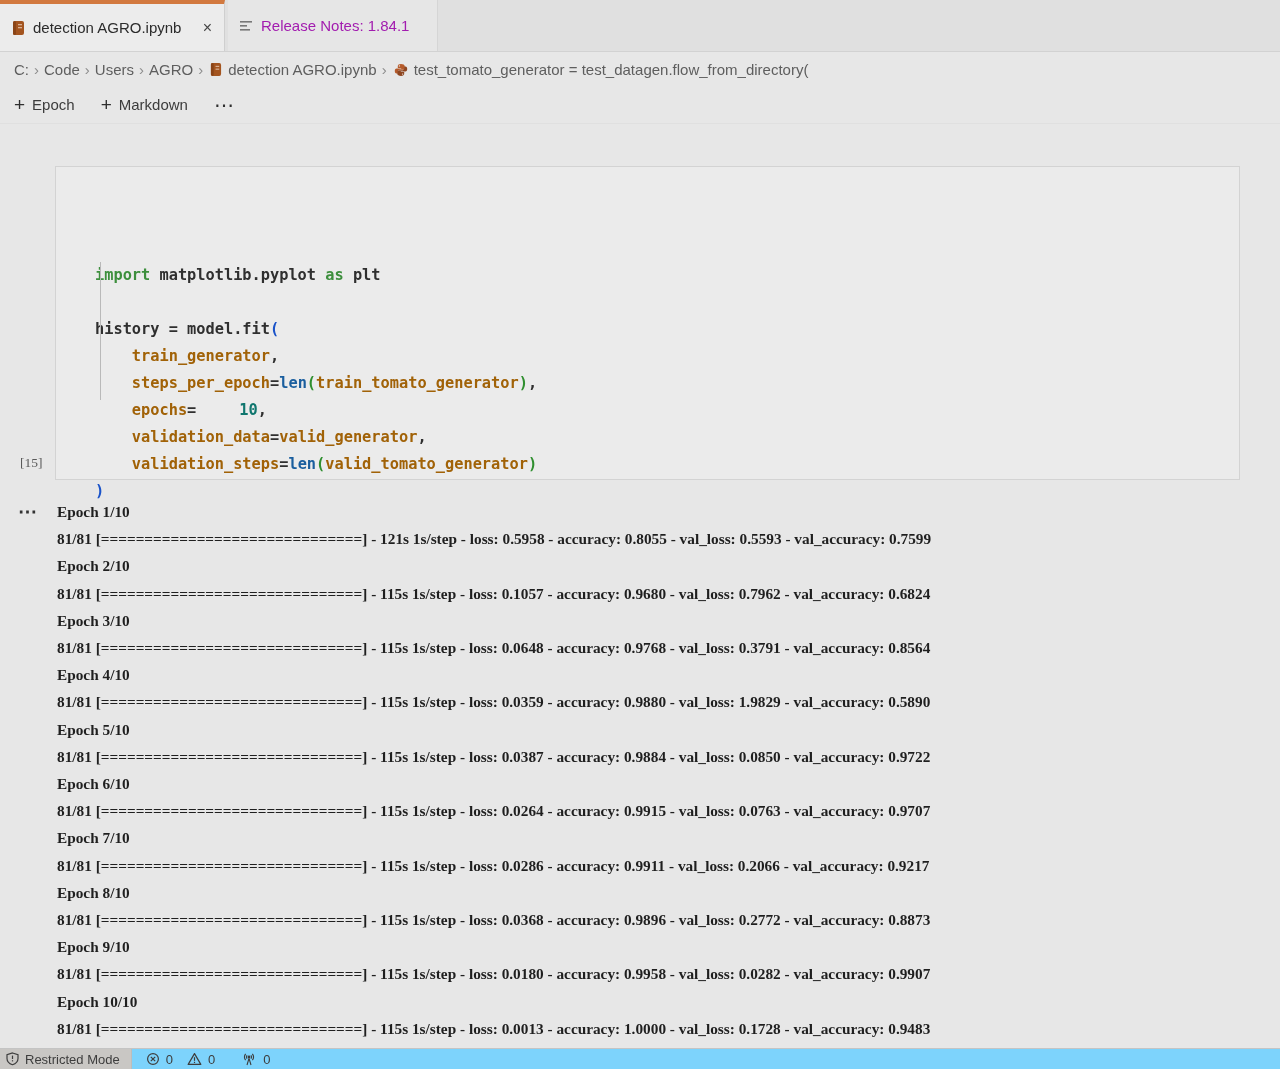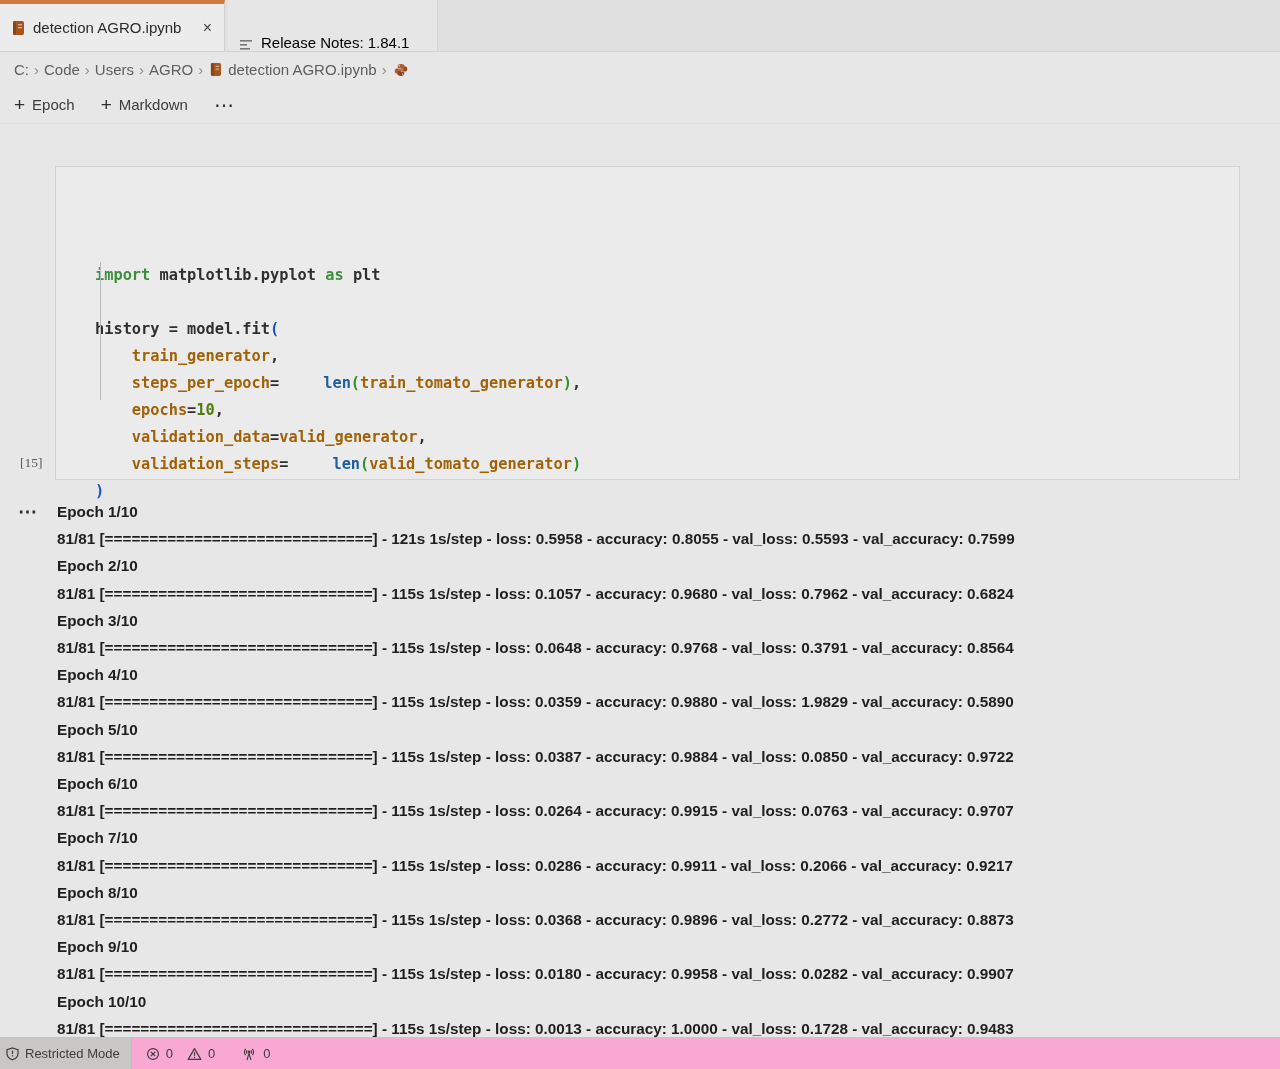--- a/index.html
+++ b/index.html
@@ -10,21 +10,21 @@
     font-family:"Liberation Sans", sans-serif;
     -webkit-font-smoothing:antialiased;
   }
 
   
   .tabbar { position:absolute; top:0; left:0; right:0; height:52px;
     background:#e0e0e0; border-bottom:1px solid #d2d2d2; display:flex; }
   .tab { display:flex; align-items:center; gap:8px; padding:0 12px; font-size:15px; cursor:default; }
   .tab.active { width:225px; background:#ececec; border-top:4px solid #d2793f;
     border-right:1px solid #cfcfcf; color:#2b2b2b; }
-  .tab.inactive { width:210px; background:#e6e6e6; color:#000000; border-right:1px solid #d5d5d5; margin-left:3px;align-items:flex-end; }
+  .tab.inactive { width:210px; background:#e6e6e6; color:#a21caf; border-right:1px solid #d5d5d5; margin-left:3px; }
   .tab .close { margin-left:auto; font-size:16px; color:#454545; line-height:1; }
 
   
   .breadcrumbs { position:absolute; top:53px; left:0; right:0; height:33px;
     display:flex; align-items:center; padding-left:14px; font-size:15px; color:#5e5e5e; }
   .breadcrumbs .sep { color:#8d8d8d; margin:0 5px; font-size:15px; }
   .breadcrumbs .crumb { white-space:nowrap; }
   .breadcrumbs .ico { margin:0 6px 0 2px; display:inline-flex; }
 
   
@@ -38,38 +38,38 @@
   
   .cell { position:absolute; top:166px; left:55px; width:1185px; height:314px;
     background:#ebebeb; border:1px solid #d3d3d3; }
   .code { position:relative; padding:14px 0 0 39px;
     font-family:"DejaVu Sans Mono","Liberation Mono",monospace;
     font-size:15.3px; font-weight:700; line-height:27px; white-space:pre; }
   .indent-guide { position:absolute; left:44px; top:95px; height:138px; width:1px; background:#b9b9b9; }
   .tok-kw  { color:#3d8f3d; }
   .tok-pl  { color:#2f2f2f; }
   .tok-arg { color:#a16207; }
-  .tok-fn  { color:#1a5e9e;margin-left:44px; }
-  .tok-num { color:#4d7c0f; }
+  .tok-fn  { color:#1a5e9e; }
+  .tok-num { color:#0f766e;margin-left:43px; }
   .tok-b1  { color:#1a53c9; }
   .tok-b2  { color:#2f8f2f; }
 
   .exec-count { position:absolute; top:455px; left:20px; color:#5a5a5a;
     font-family:Liberation Serif, serif; font-size:13.5px; }
 
   
   .out-more { position:absolute; top:498px; left:18px; font-size:19px; font-weight:700;
     color:#333; letter-spacing:1px; line-height:27px; }
   .output { position:absolute; top:498px; left:57px; right:0;
-    font-family:Liberation Sans, sans-serif;
+    font-family:Liberation Serif, serif;
     font-size:15.3px; font-weight:700; line-height:27.2px; color:#1f1f1f; white-space:pre; }
 
   
-  .statusbar { position:absolute; left:0; right:0; bottom:0; height:32px;
-    background:#f9a8d4; border-top:1px solid #c4c4c4;
+  .statusbar { position:absolute; left:0; right:0; bottom:0; height:21px;
+    background:#7dd3fc; border-top:1px solid #c4c4c4;
     display:flex; align-items:center; font-size:13px; color:#3d3d3d; }
   .sb-restricted { height:100%; background:#c9c7c4; display:flex; align-items:center;
     padding:0 11px 0 6px; gap:6px; border-right:1px solid #bdbdbb; }
   .sb-group { display:flex; align-items:center; gap:4px; margin-left:14px; }
   .sb-group .num { margin-left:2px; }
   .sb-ports { margin-left:26px; }
   svg { display:block; }
 </style>
 </head>
 <body>
@@ -119,20 +119,21 @@
   <span class="crumb">detection AGRO.ipynb</span>
   <span class="sep">›</span>
   <span class="ico">
     <svg width="14" height="14" viewBox="0 0 14 14">
       <path d="M7 1C4.9 1 3.8 1.9 3.8 3.2V5h3.4v.6H2.6C1.3 5.6 .8 6.8 .8 8c0 1.2 .5 2.4 1.8 2.4h1.2V8.8c0-1.2 1-2.1 2.2-2.1h3c1 0 1.7-.8 1.7-1.8V3.2C10.7 1.9 9.1 1 7 1z" fill="#b55a2a"></path>
       <path d="M7 13c2.1 0 3.2-.9 3.2-2.2V9H6.8v-.6h4.6c1.3 0 1.8-1.2 1.8-2.4 0-1.2-.5-2.4-1.8-2.4h-1.2v1.6c0 1.2-1 2.1-2.2 2.1h-3c-1 0-1.7 .8-1.7 1.8v1.7C3.3 12.1 4.9 13 7 13z" fill="#8f4620"></path>
       <circle cx="5.4" cy="2.9" r=".7" fill="#e7e7e7"></circle>
       <circle cx="8.6" cy="11.1" r=".7" fill="#e7e7e7"></circle>
     </svg>
   </span>
+  <span class="crumb">test_tomato_generator = test_datagen.flow_from_directory(</span>
 </div>
 
 <div class="nb-toolbar">
   <span class="tb-btn">
     <span class="plus">+</span>
     <span>Epoch</span>
   </span>
   <span class="tb-btn">
     <span class="plus">+</span>
     <span>Markdown</span>

